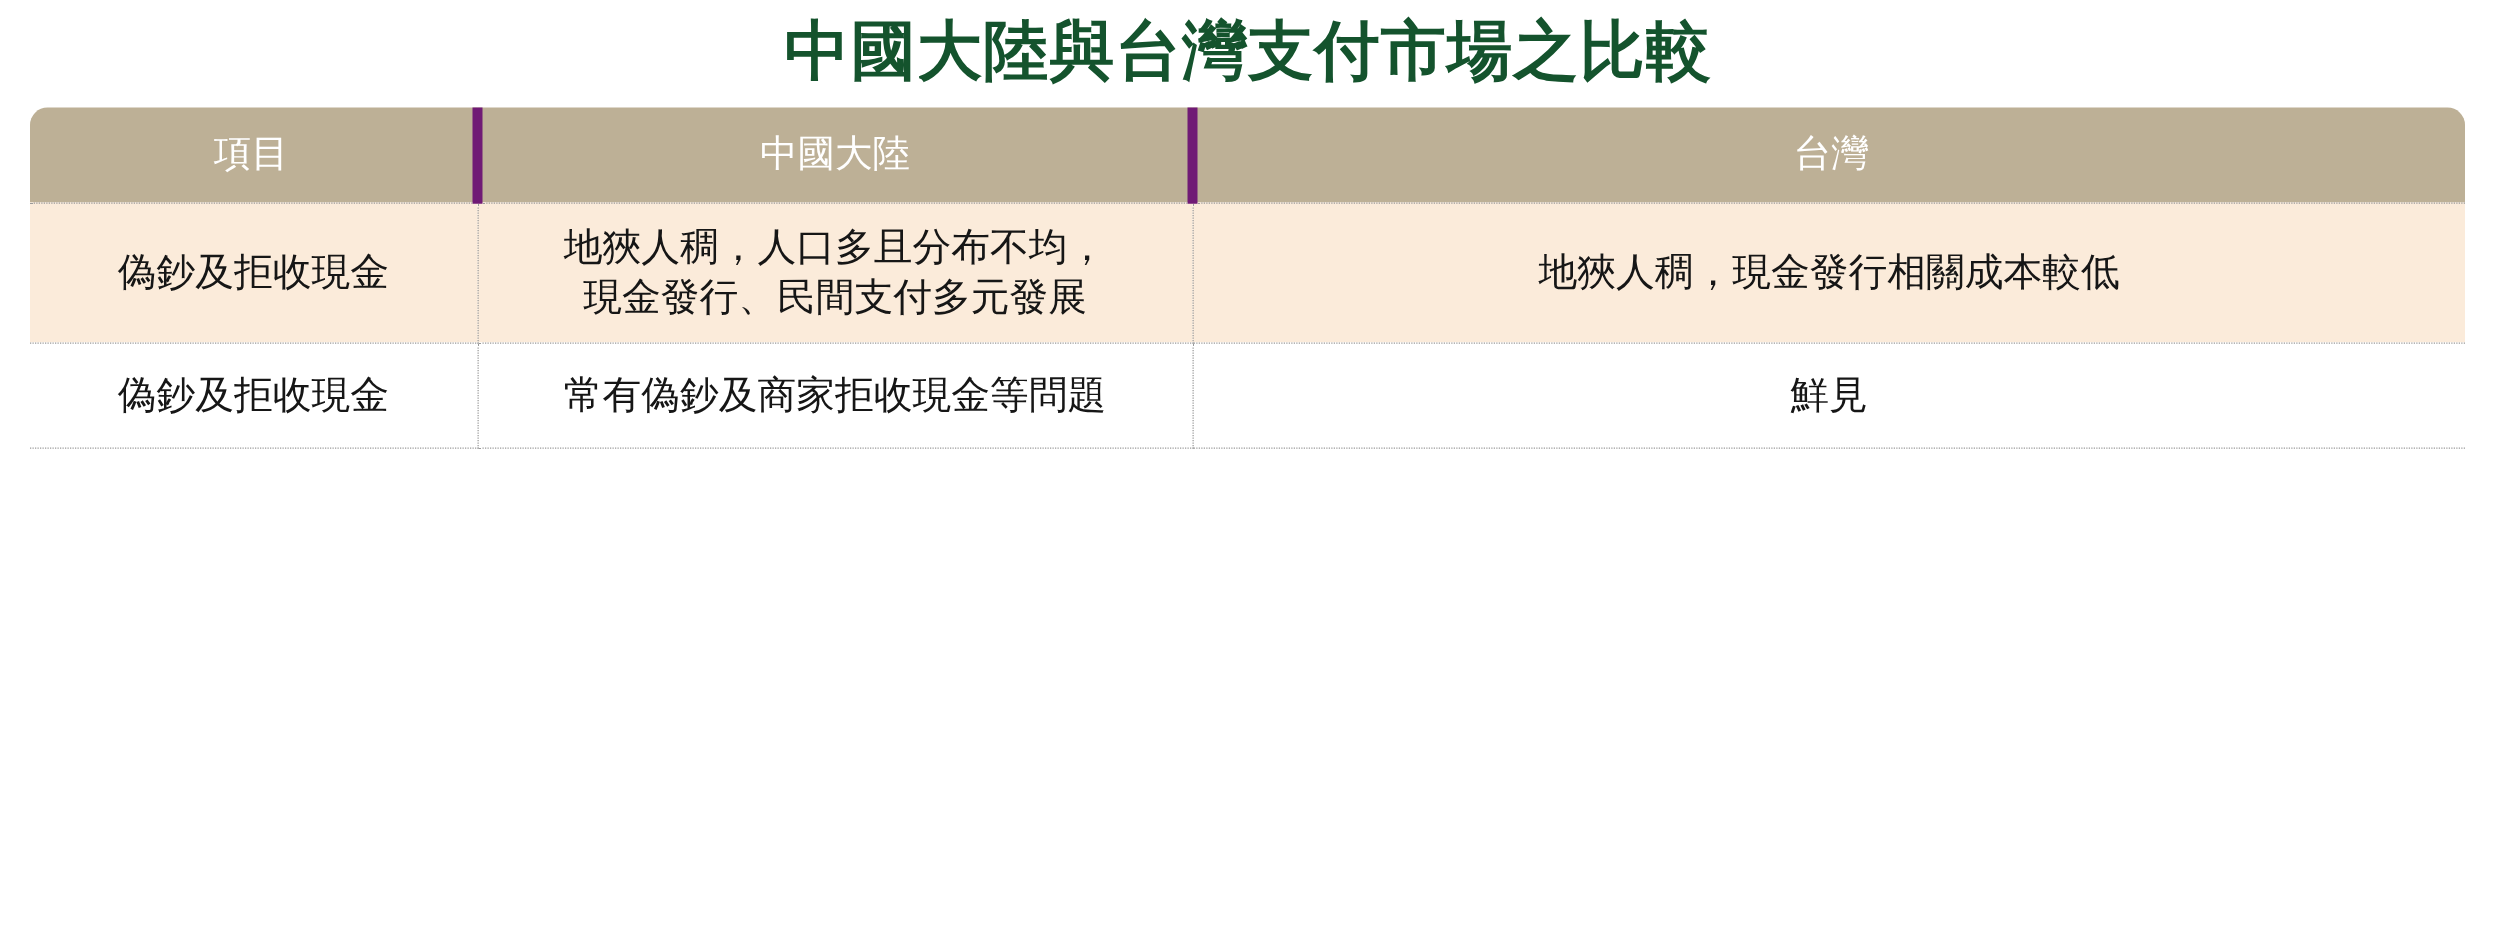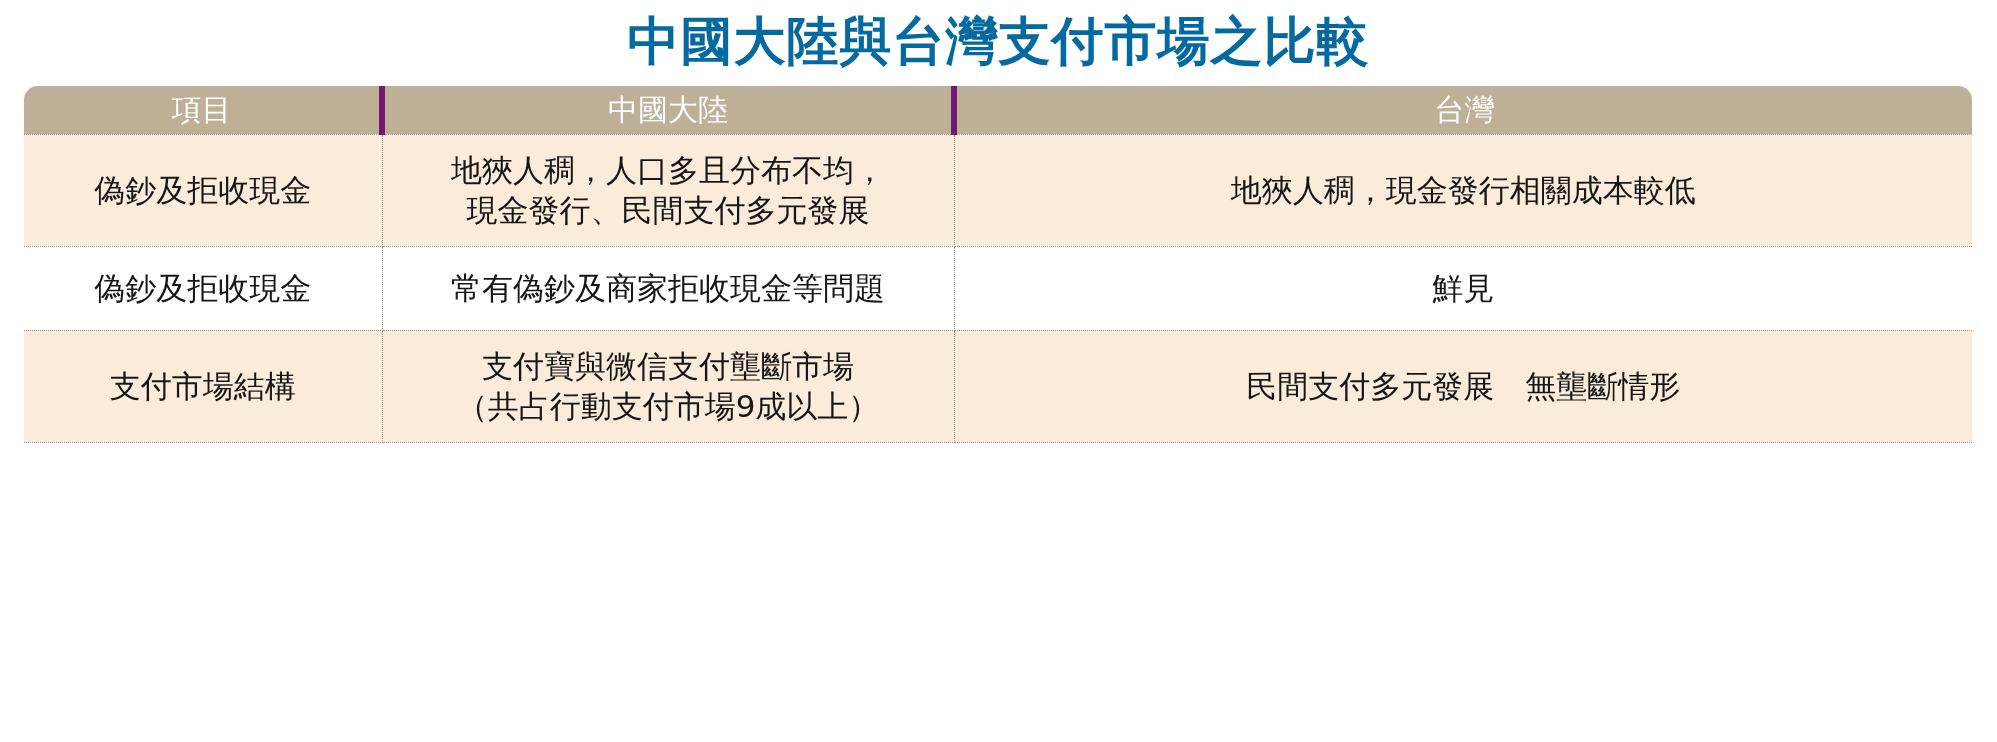--- a/index.html
+++ b/index.html
@@ -24,21 +24,21 @@
     position: absolute;
     top: 8px;
     left: 0;
     width: 1997px;
     text-align: center;
     font-family: "DejaVu Serif", "Liberation Serif", serif;
     font-weight: bold;
     font-size: 52px;
     line-height: 66px;
     letter-spacing: 1px;
-    color: #0369a1;
+    color: #14532d;
     white-space: nowrap;
   }
   .table-wrap {
     position: absolute;
     top: 86px;
     left: 24px;
     width: 1948px;
   }
   table.cmp {
     width: 1948px;
@@ -48,36 +48,36 @@
   table.cmp col.c1 { width: 358px; }
   table.cmp col.c2 { width: 572px; }
   table.cmp col.c3 { width: 1018px; }
 
   table.cmp thead th {
     background: #bdb096;
     color: #ffffff;
     font-weight: normal;
     font-size: 30px;
     line-height: 34px;
-    height: 48px;
+    height: 76px;
     text-align: center;
     vertical-align: middle;
     padding: 0 6px;
     border: none;
     box-sizing: border-box;
   }
   table.cmp thead th.h1 {
     border-top-left-radius: 14px;
   }
   table.cmp thead th.h3 {
     border-top-right-radius: 14px;
   }
   table.cmp thead th.h2,
   table.cmp thead th.h3 {
-    border-left: 6px solid #701a75;
+    border-left: 8px solid #701a75;
   }
 
   table.cmp tbody td {
     font-size: 31px;
     line-height: 40px;
     color: #161616;
     text-align: center;
     vertical-align: middle;
     padding: 14px 10px;
     border-bottom: 1px dotted #9a9a9a;
@@ -138,28 +138,18 @@
         <tr class="white r3">
           <td>偽鈔及拒收現金</td>
           <td>
             <span class="line">常有偽鈔及商家拒收現金等問題</span>
           </td>
           <td class="last-col">
             <span class="line">鮮見</span>
           </td>
         </tr>
 
-        <tr class="peach r4">
-          <td>支付市場結構</td>
-          <td>
-            <span class="line">支付寶與微信支付壟斷市場</span>
-            <span class="line">（共占行動支付市場9成以上）</span>
-          </td>
-          <td class="last-col">
-            <span class="line">民間支付多元發展　無壟斷情形</span>
-          </td>
-        </tr>
 
       </tbody>
     </table>
   </div>
 
 </div>
 
 </body></html>

